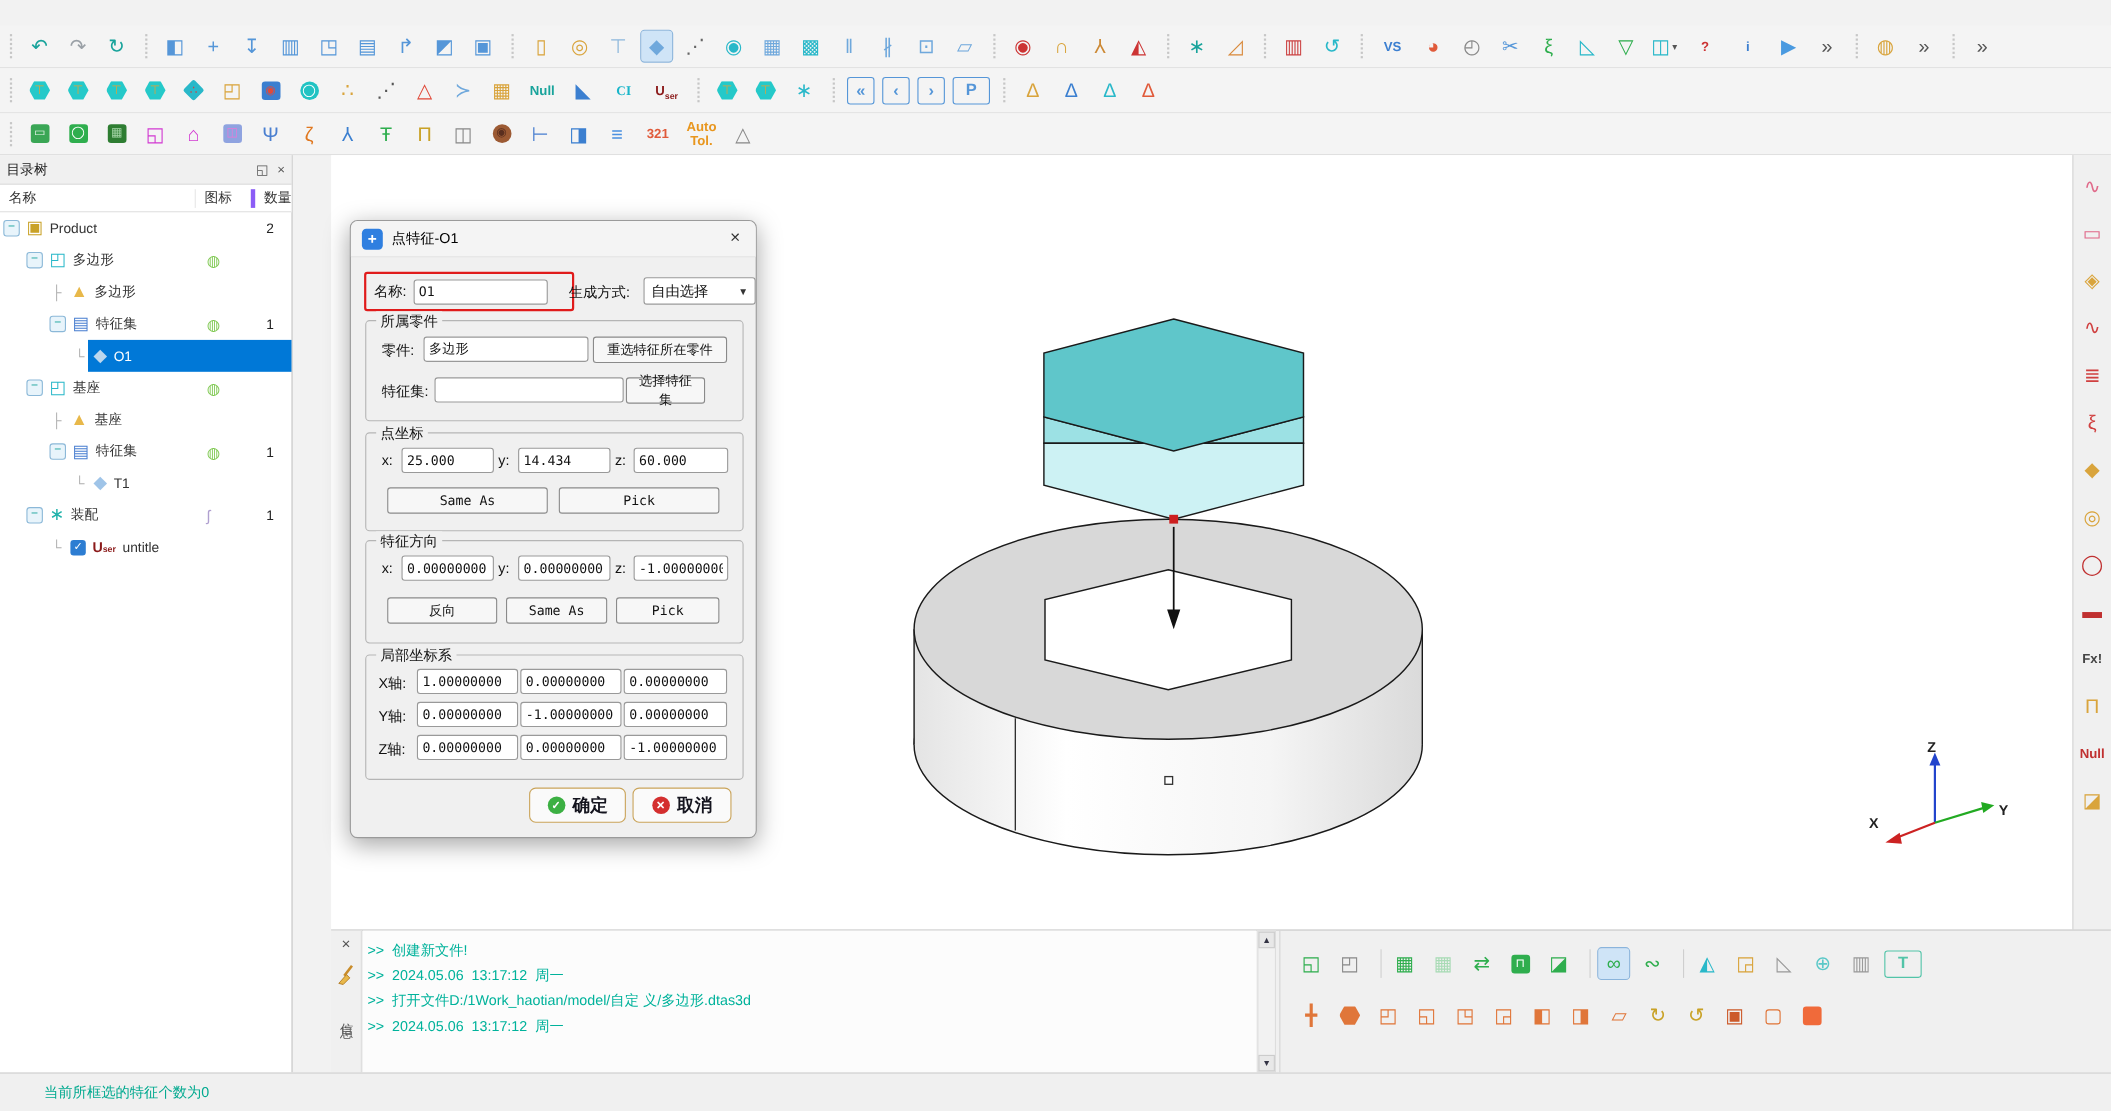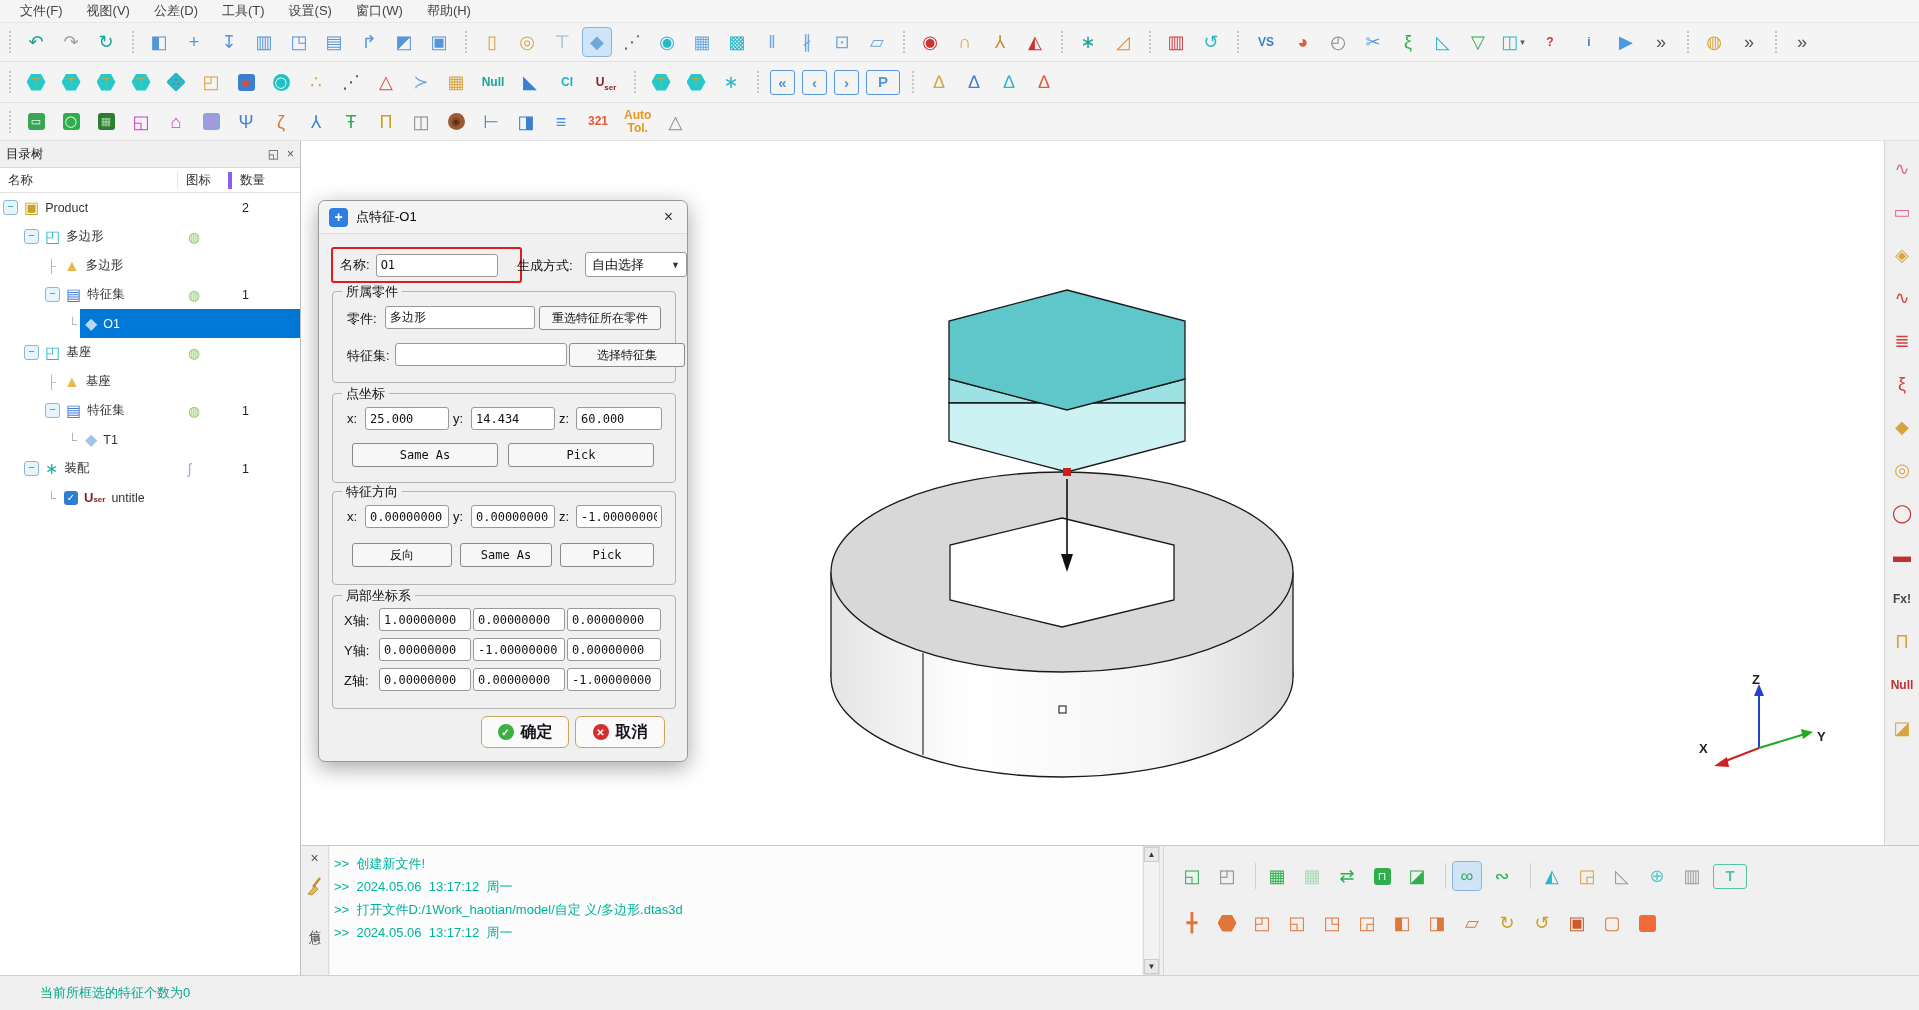--- a/index.html
+++ b/index.html
@@ -21,21 +21,21 @@
   .ic .sub{font-size:8px;align-self:flex-end;margin-bottom:4px;}
   .ic .caret{font-size:9px;color:#555;margin-left:2px;}
   .sh{display:flex;align-items:center;justify-content:center;}
   .sh-hx{width:19px;height:17px;clip-path:polygon(25% 0,75% 0,100% 50%,75% 100%,25% 100%,0 50%);}
   .sh-di{width:14px;height:14px;transform:rotate(45deg);border-radius:2px;}
   .sh-sq{width:17px;height:17px;border-radius:3px;}
   .sh-ci{width:17px;height:17px;border-radius:50%;}
   .shg{font-size:11px;line-height:1;}
   .sh-di .shg{transform:rotate(-45deg);}
   
-  .treepanel{position:absolute;left:0;top:141px;width:301px;height:834px;background:#fff;border-right:1px solid #c0c0c0;box-sizing:border-box;}
+  .treepanel{position:absolute;left:0;top:141px;width:266px;height:834px;background:#fff;border-right:1px solid #c0c0c0;box-sizing:border-box;}
   .tp-title{height:26px;background:#f0f0f0;border-bottom:1px solid #d8d8d8;display:flex;align-items:center;padding:0 6px;font-size:12.5px;color:#222;}
   .tp-btns{margin-left:auto;display:flex;gap:8px;color:#555;font-size:12px;}
   .tp-search{height:38px;background:#f7f7f7;display:flex;align-items:center;padding:0 4px;gap:6px;border-bottom:1px solid #e4e4e4;}
   .searchbox{width:196px;height:24px;background:#fff;border:1px solid #b8c4cc;border-radius:12px;display:flex;align-items:center;padding:0 8px;gap:6px;box-sizing:border-box;}
   .mag{width:8px;height:8px;border:2px solid #8aa6b8;border-radius:50%;position:relative;flex:none;}
   .mag::after{content:'';position:absolute;width:5px;height:2px;background:#8aa6b8;transform:rotate(45deg);right:-4px;bottom:-2px;}
   .ph{color:#9ab0bc;font-size:12px;}
   .sbtn{width:38px;height:26px;background:#fff;border:1px solid #aaa;border-radius:3px;display:flex;align-items:center;justify-content:center;color:#1f8fde;font-weight:bold;font-size:15px;padding:0;}
   .tp-header{height:24px;display:flex;align-items:center;border-bottom:1px solid #e0e0e0;color:#333;font-size:12.5px;background:#fff;}
   .tp-header span{padding-left:8px;}
@@ -91,29 +91,20 @@
   .okbtn{position:absolute;height:32px;background:#fafafa;border:1px solid #caa45a;border-radius:6px;display:flex;align-items:center;justify-content:center;gap:7px;font-size:16px;font-weight:bold;color:#14141e;box-sizing:border-box;}
   .cir{width:16px;height:16px;border-radius:50%;color:#fff;font-size:10px;display:flex;align-items:center;justify-content:center;font-weight:bold;}
   .cir.green{background:#3cb043;}
   .cir.red{background:#d42f2f;}
 </style>
 </head>
 <body>
 
 <div class="app">
 
-  <div class="menubar" id="menubar">
-      <span class="menu-item">文件(F)</span>
-      <span class="menu-item">视图(V)</span>
-      <span class="menu-item">公差(D)</span>
-      <span class="menu-item">工具(T)</span>
-      <span class="menu-item">设置(S)</span>
-      <span class="menu-item">窗口(W)</span>
-      <span class="menu-item">帮助(H)</span>
-    </div>
   <div class="tbar tb1" id="tb1">
       <span class="grip"></span>
       <span class="ic" style="color: rgb(24, 163, 155);">↶</span>
       <span class="ic" style="color: rgb(154, 160, 166);">↷</span>
       <span class="ic" style="color: rgb(24, 163, 155);">↻</span>
       <span class="grip"></span>
       <span class="ic" style="color: rgb(85, 150, 216);">◧</span>
       <span class="ic" style="color: rgb(85, 150, 216);">+</span>
       <span class="ic" style="color: rgb(85, 150, 216);">↧</span>
       <span class="ic" style="color: rgb(85, 150, 216);">▥</span>
@@ -203,21 +194,21 @@
           <span class="shg" style="color: rgb(255, 255, 255);">◯</span>
         </span>
       </span>
       <span class="ic" style="color: rgb(217, 164, 60);">∴</span>
       <span class="ic" style="color: rgb(85, 85, 85);">⋰</span>
       <span class="ic" style="color: rgb(224, 74, 58);">△</span>
       <span class="ic" style="color: rgb(111, 168, 220);">≻</span>
       <span class="ic" style="color: rgb(217, 164, 60);">▦</span>
       <span class="ic txt" style="color: rgb(24, 163, 155);">Null</span>
       <span class="ic" style="color: rgb(59, 127, 208);">◣</span>
-      <span class="ic txt" style="color: rgb(24, 181, 201);">CI</span>
+      <span class="ic txt" style="color: rgb(24, 181, 201); font-family: Liberation Serif, serif;">CI</span>
       <span class="ic txt" style="color: rgb(139, 26, 26);">U<span class="sub">ser</span></span>
       <span class="grip"></span>
       <span class="ic">
         <span class="sh sh-hx" style="background: rgb(37, 201, 201);">
           <span class="shg" style="color: rgb(217, 164, 60);">⊤</span>
         </span>
       </span>
       <span class="ic">
         <span class="sh sh-hx" style="background: rgb(37, 201, 201);">
           <span class="shg" style="color: rgb(217, 164, 60);">⊤</span>
@@ -448,21 +439,21 @@
       <span class="dd-caret">▼</span>
     </div>
 
     <div class="grp abs" style="left:13px;top:90px;width:342px;height:90px">
       <span class="grp-lbl">所属零件</span>
       <span class="lbl abs" style="left:14px;top:18px">零件:</span>
       <input class="inp abs" style="left: 52px; top: 14px; width: 140px; font-family: &quot;Liberation Sans&quot;, sans-serif;" value="多边形">
       <button class="btn cjk" style="left:206px;top:14px;width:122px">重选特征所在零件</button>
       <span class="lbl abs" style="left:14px;top:55px">特征集:</span>
       <input class="inp abs" style="left: 62px; top: 51px; width: 162px;" value="">
-      <button class="btn cjk" style="left:236px;top:51px;width:116px">选择特征集</button>
+      <button class="btn cjk" style="left:236px;top:51px;width:72px">选择特征集</button>
     </div>
 
     <div class="grp abs" style="left:13px;top:192px;width:342px;height:88px">
       <span class="grp-lbl">点坐标</span>
       <span class="lbl abs" style="left:14px;top:17px">x:</span>
       <input class="inp abs" style="left: 32px; top: 13px; width: 74px;" value="25.000">
       <span class="lbl abs" style="left:120px;top:17px">y:</span>
       <input class="inp abs" style="left: 138px; top: 13px; width: 74px;" value="14.434">
       <span class="lbl abs" style="left:226px;top:17px">z:</span>
       <input class="inp abs" style="left: 243px; top: 13px; width: 76px;" value="60.000">

